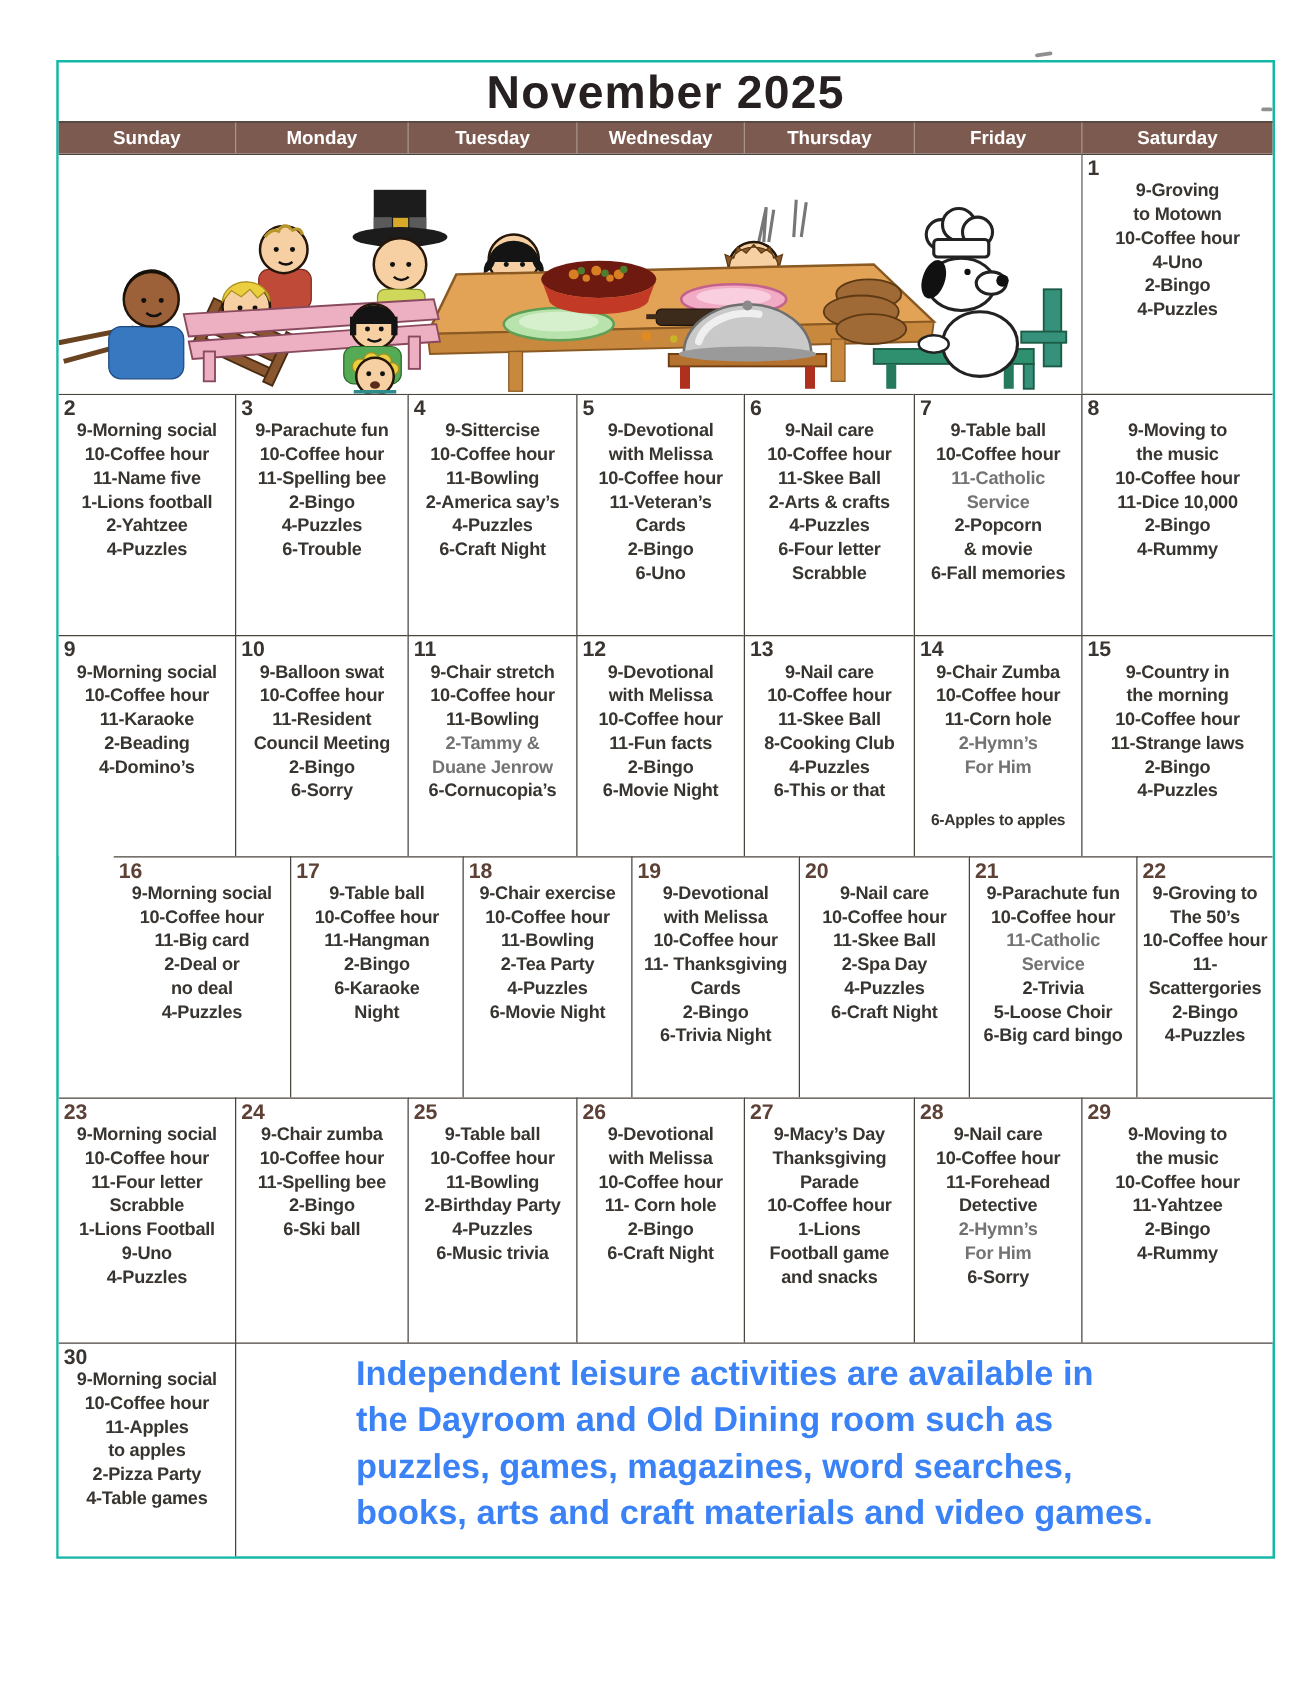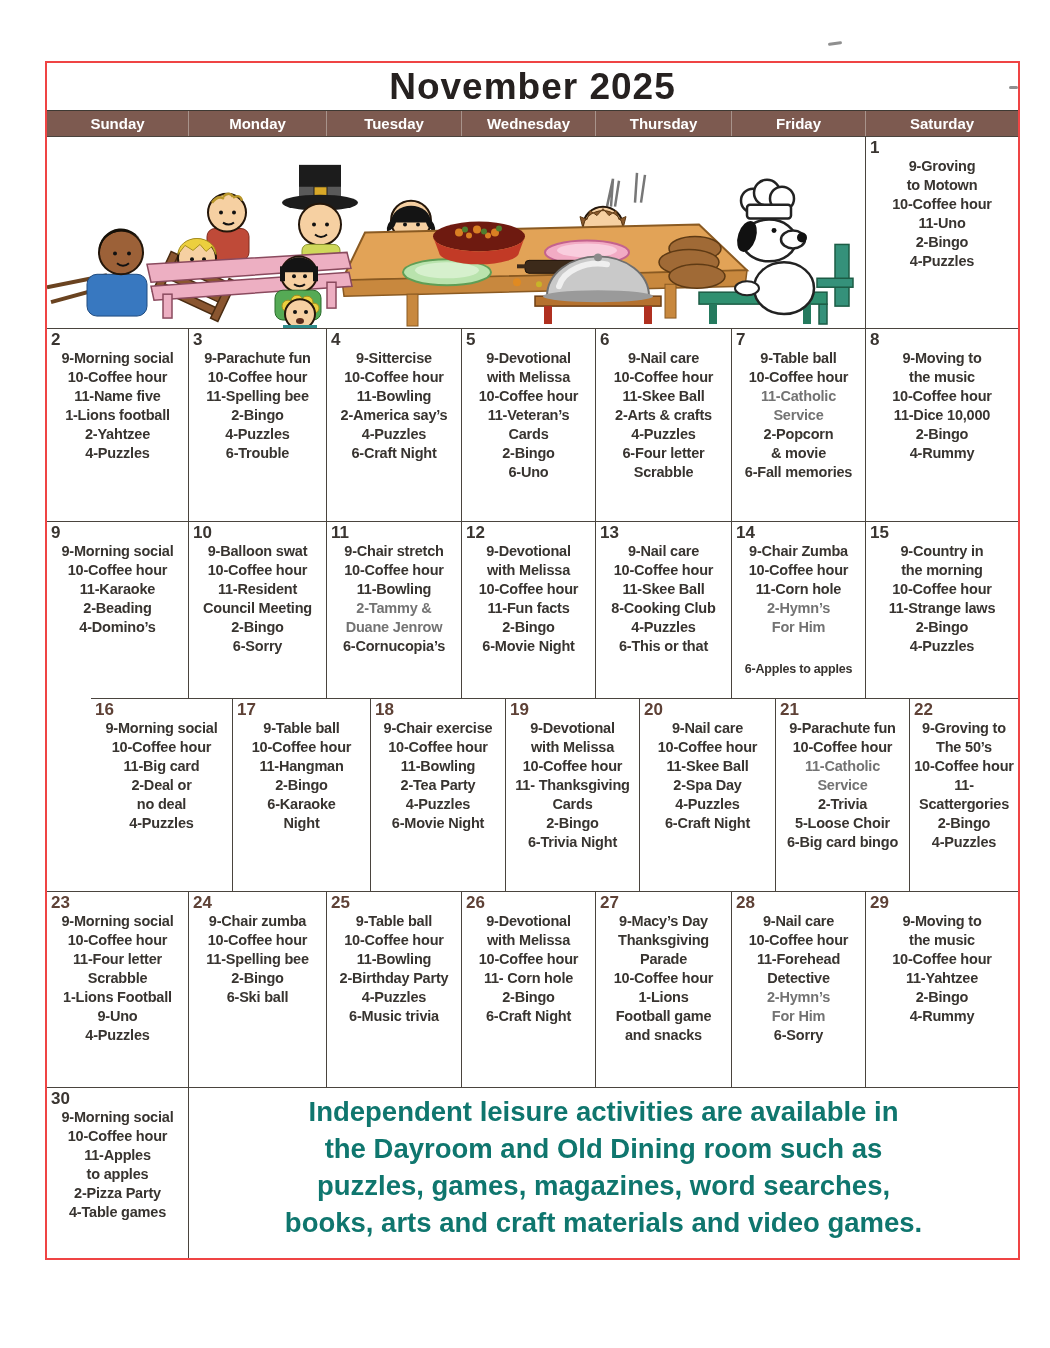--- a/index.html
+++ b/index.html
@@ -1,22 +1,22 @@
 <!DOCTYPE html>
 <html><head>
 <meta charset="utf-8">
 <style>
   html,body{margin:0;padding:0;}
   body{
     width:1050px;height:1348px;background:#ffffff;position:relative;
     font-family:"Liberation Sans",sans-serif;
   }
   .calendar{
-    position:absolute;left:45px;top:61px;width:975px;
-    border:2px solid #ef4444;box-sizing:border-box;background:#fff;
+    position:absolute;left:45px;top:48px;width:975px;
+    border:2px solid #14b8a6;box-sizing:border-box;background:#fff;
   }
   .title-row{height:47px;display:flex;align-items:center;justify-content:center;}
   .title{font-size:37px;font-weight:700;color:#262120;letter-spacing:1px;}
   .day-header-row{
     display:grid;grid-template-columns:141px 138px 135px 134px 136px 134px 1fr;
     height:26px;background:#7d5a50;border-top:1px solid #3e3933;box-sizing:border-box;
   }
   .day-header{
     color:#ffffff;font-weight:700;font-size:15px;display:flex;align-items:center;
     justify-content:center;border-left:1px solid #a8938b;box-sizing:border-box;
@@ -45,22 +45,22 @@
     text-align:center;font-weight:700;font-size:14.5px;line-height:19px;
     color:#383430;letter-spacing:-0.2px;
   }
   .event.special{color:#737373;}
   .event.small{font-size:12.5px;margin-top:23px;}
   .note-cell{
     grid-column:2/8;border-top:1px solid #4a443e;border-left:1px solid #4a443e;
     box-sizing:border-box;display:flex;align-items:flex-start;justify-content:center;
   }
   .note-text{
-    font-size:27.5px;font-weight:700;color:#0f766e;line-height:37px;
-    text-align:center;padding-top:5px;
+    font-size:27.5px;font-weight:700;color:#3b82f6;line-height:37px;
+    text-align:left;padding-top:5px;
   }
   .artifact{position:absolute;background:#8f8f8f;border-radius:2px;}
   .a1{left:828px;top:42px;width:14px;height:3px;transform:rotate(-8deg);}
   .a2{left:1009px;top:86px;width:9px;height:3px;}
 </style>
 </head>
 <body>
 
 <div class="calendar">
 
@@ -281,21 +281,21 @@
             <rect x="700" y="68" width="44" height="14" rx="3"></rect>
           </g>
         </g>
       </svg>
     </div>
     <div class="cell" id="cell-sat-1">
         <span class="num">1</span>
         <div class="events">
           <div class="event">9-Groving<br>to Motown</div>
           <div class="event">10-Coffee hour</div>
-          <div class="event">11-Uno</div>
+          <div class="event">4-Uno</div>
           <div class="event">2-Bingo</div>
           <div class="event">4-Puzzles</div>
         </div>
       </div>
   </div>
 
   <div id="weeks-container">
       <div class="row" style="height: 193px;">
         <div class="cell">
           <span class="num">2</span>

